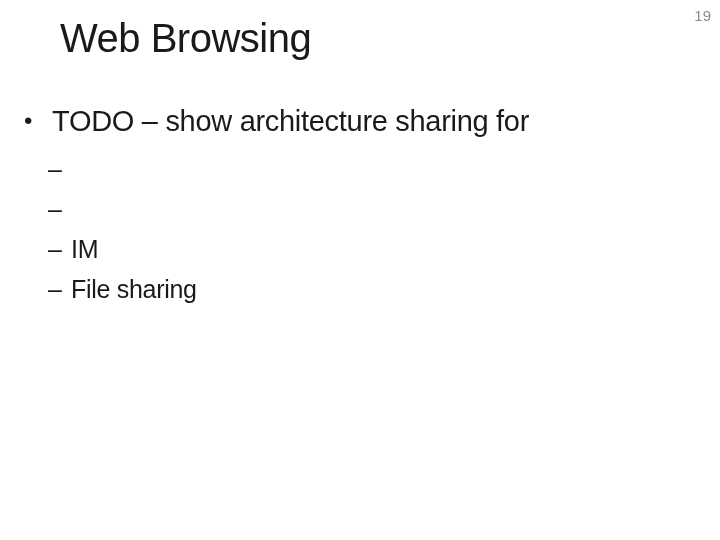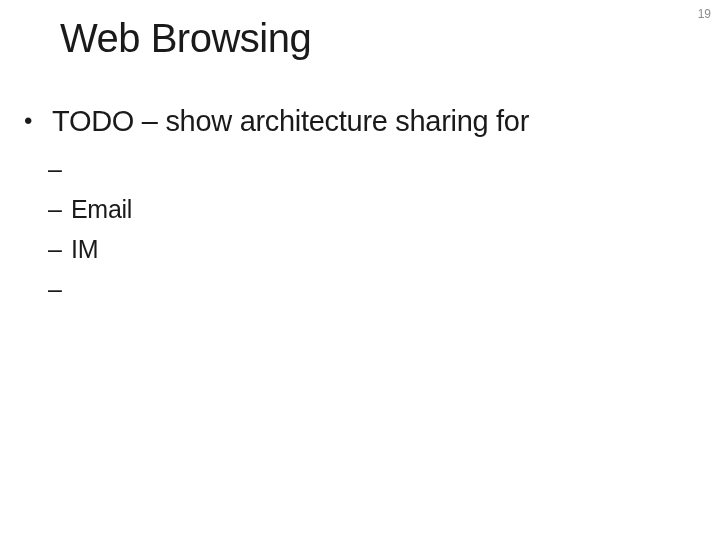--- a/index.html
+++ b/index.html
@@ -12,21 +12,21 @@
     height: 540px;
     background: #ffffff;
     overflow: hidden;
     font-family: "Liberation Sans", sans-serif;
     color: #1a1a1a;
   }
   .page-number {
     position: absolute;
     top: 7px;
     right: 9px;
-    font-size: 12px;
+    font-size: 15px;
     color: #8c8c8c;
     line-height: 1.2;
   }
   .slide-title {
     position: absolute;
     top: 13px;
     left: 60px;
     width: 600px;
     margin: 0;
     font-size: 40px;
@@ -88,27 +88,27 @@
     </div>
 
     <div class="sub-bullets">
 
       <div class="bullet-l2">
         <span class="marker">–</span>
       </div>
 
       <div class="bullet-l2">
         <span class="marker">–</span>
-        <span>Email</span>
       </div>
 
       <div class="bullet-l2">
         <span class="marker">–</span>
         <span>IM</span>
       </div>
 
       <div class="bullet-l2">
         <span class="marker">–</span>
+        <span>File sharing</span>
       </div>
 
     </div>
   </div>
 </div>
 
 </body></html>

